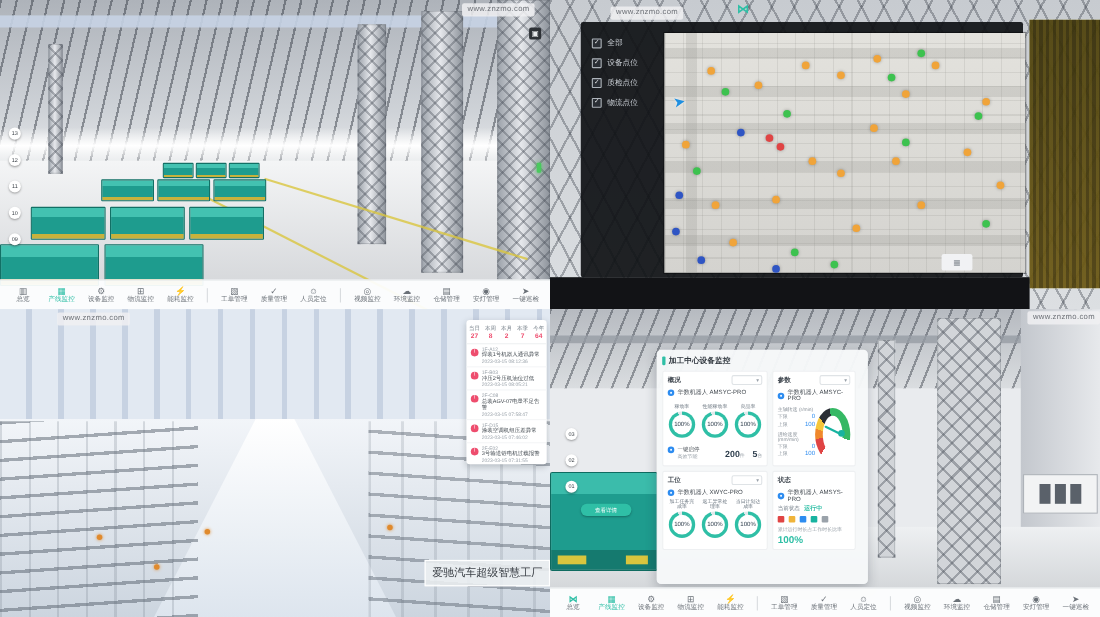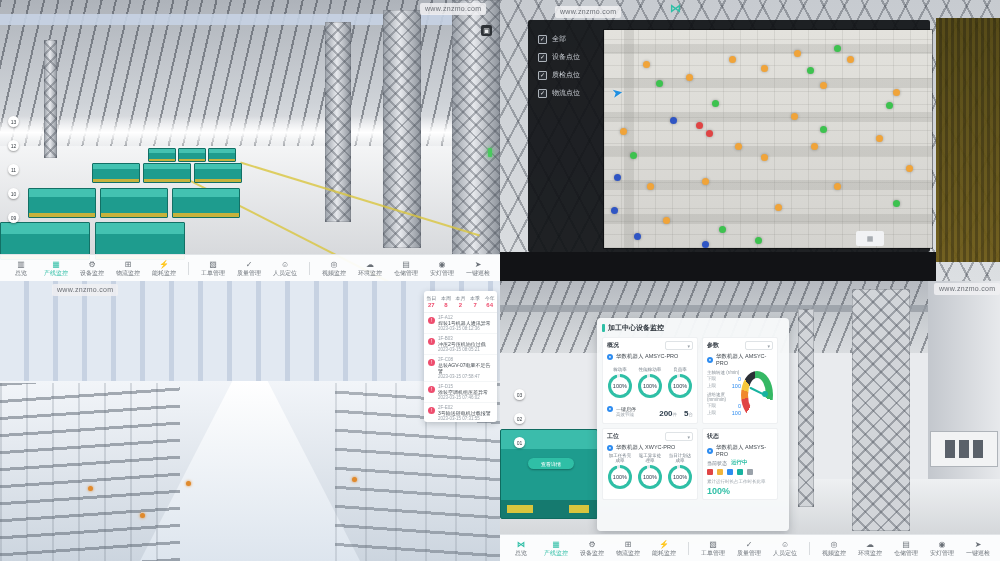--- a/index.html
+++ b/index.html
@@ -456,20 +456,21 @@
             <span class="al-ico">!</span>
             <span>
               <span class="al-code" style="display:block;">2F-E02</span>
               <span class="al-title" style="display:block;">3号输送链电机过载报警</span>
               <span class="al-time" style="display:block;">2023-03-15 07:31:55</span>
             </span>
           </div>
       </div>
     </div>
 
+    <div class="abs bl-caption" style="left:386px;top:228px;width:112px;height:22px;">爱驰汽车超级智慧工厂</div>
   </div>
 
   <div class="quad" id="q-br">
     <div class="abs br-roof"></div>
     <div class="abs br-beam"></div>
     <div class="abs br-wall"></div>
     <div class="abs br-floor"></div>
     <div class="abs br-col" style="left:298px;top:28px;width:16px;height:198px;">
         <span class="truss"></span>
       </div>

